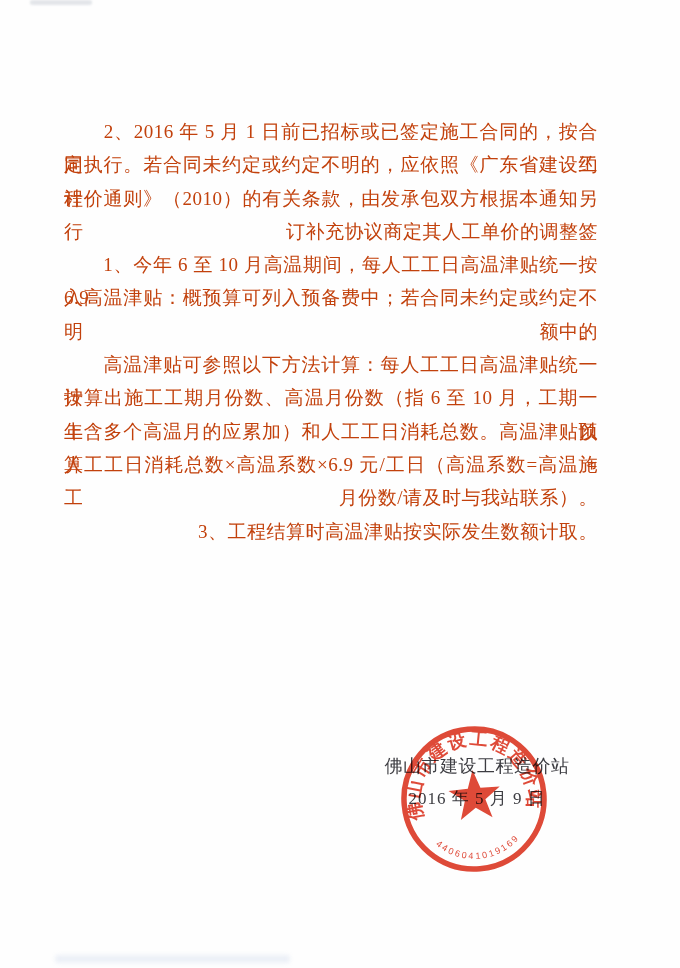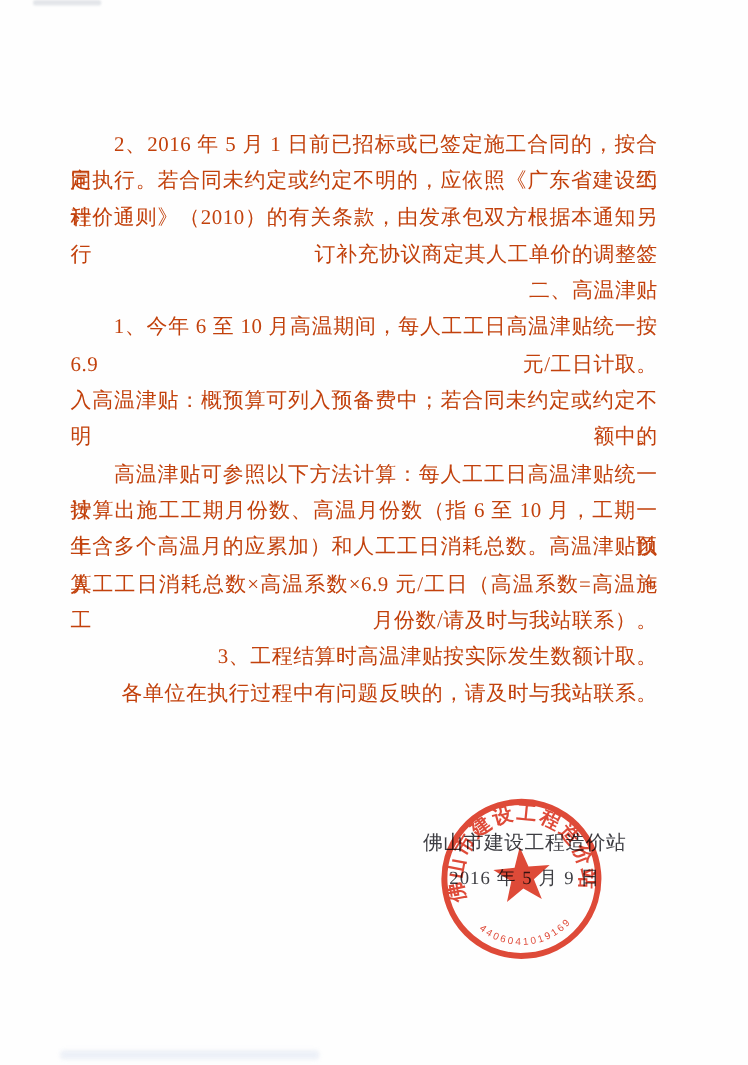--- a/index.html
+++ b/index.html
@@ -64,32 +64,29 @@
 
 <div class="page">
 
   <div class="smudge-top"></div>
 
   <div class="doc-lines">
       <div class="doc-line fill">　　2、2016 年 5 月 1 日前已招标或已签定施工合同的，按合同约</div>
       <div class="doc-line fill">定执行。若合同未约定或约定不明的，应依照《广东省建设工程</div>
       <div class="doc-line fill">计价通则》（2010）的有关条款，由发承包双方根据本通知另行签</div>
       <div class="doc-line">订补充协议商定其人工单价的调整。</div>
-      <div class="doc-line">　　二、高温津贴</div>
       <div class="doc-line fill">　　1、今年 6 至 10 月高温期间，每人工工日高温津贴统一按 6.9</div>
-      <div class="doc-line">元/工日计取。</div>
       <div class="doc-line fill">入高温津贴：概预算可列入预备费中；若合同未约定或约定不明的</div>
       <div class="doc-line">额中。</div>
       <div class="doc-line fill">　　高温津贴可参照以下方法计算：每人工工日高温津贴统一按</div>
       <div class="doc-line fill">计算出施工工期月份数、高温月份数（指 6 至 10 月，工期一年以</div>
       <div class="doc-line fill">上含多个高温月的应累加）和人工工日消耗总数。高温津贴预算=</div>
       <div class="doc-line fill">人工工日消耗总数×高温系数×6.9 元/工日（高温系数=高温施工</div>
       <div class="doc-line">月份数/请及时与我站联系）。</div>
       <div class="doc-line">　　3、工程结算时高温津贴按实际发生数额计取。</div>
-      <div class="doc-line">　　各单位在执行过程中有问题反映的，请及时与我站联系。</div>
     </div>
 
   <div class="signature">
     <div class="sig-org">佛山市建设工程造价站</div>
     <div class="sig-date">2016 年 5 月 9 日</div>
   </div>
 
   <div class="seal">
     <svg viewBox="0 0 152 152" xmlns="http://www.w3.org/2000/svg">
       <circle cx="76" cy="76" r="70" fill="none" stroke-width="5.5" stroke="#dd3a27"></circle>

